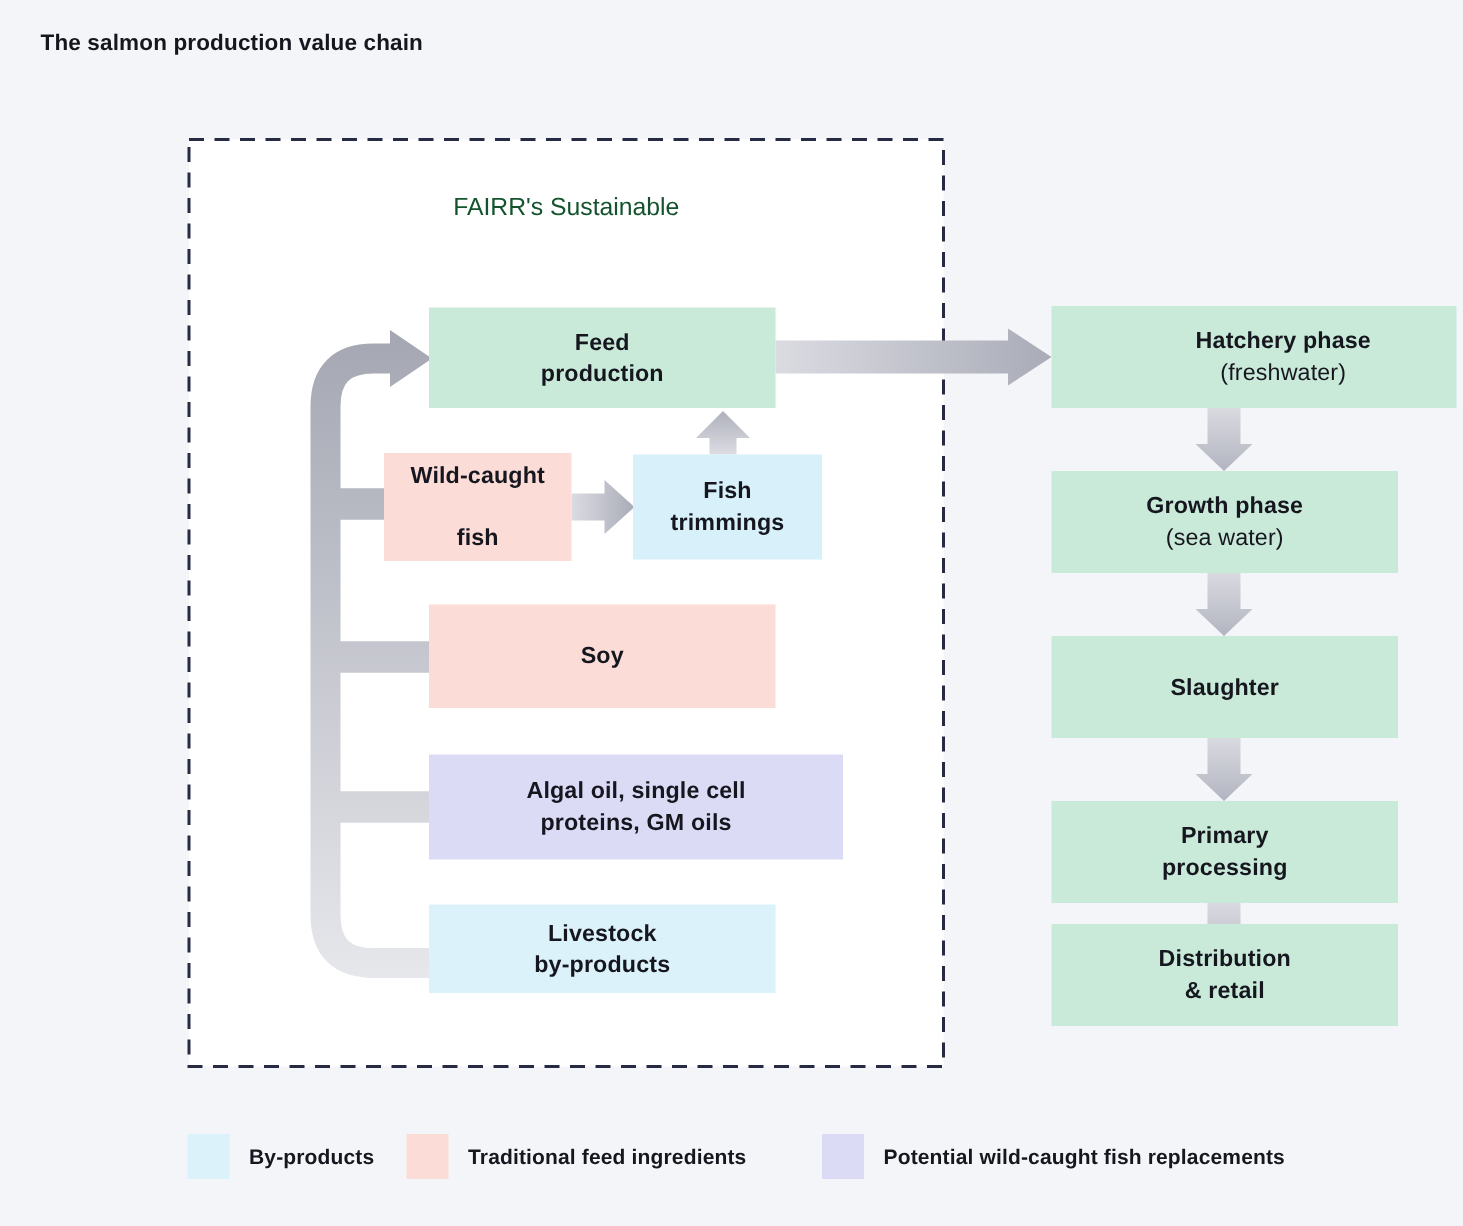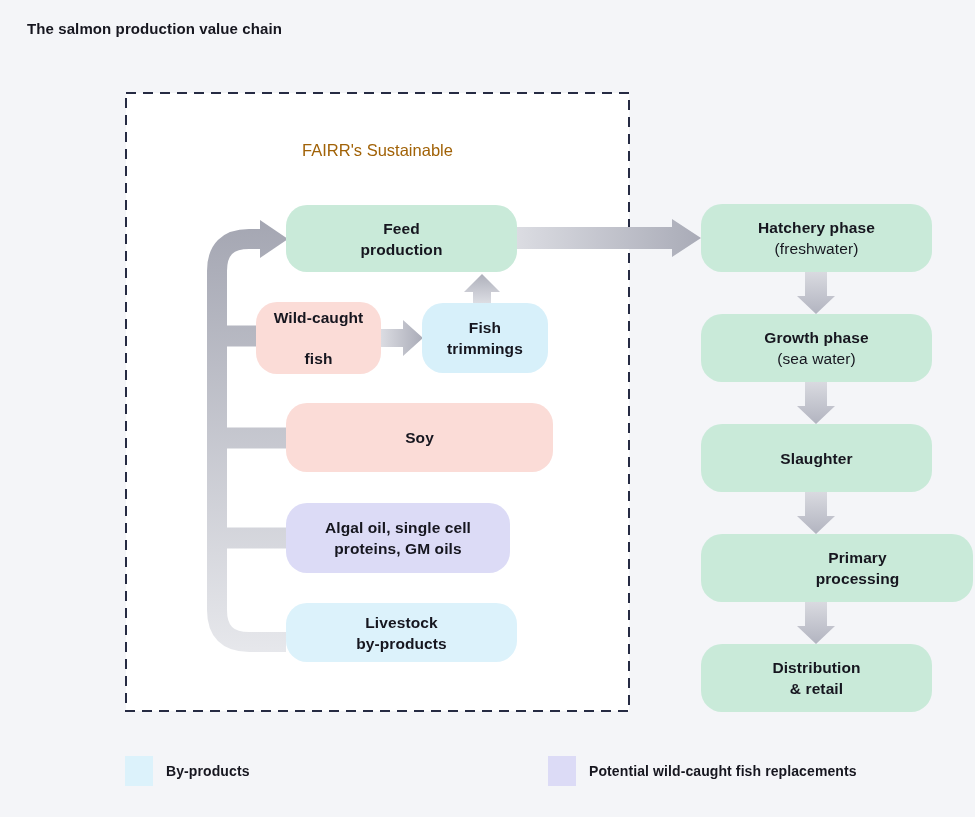--- a/index.html
+++ b/index.html
@@ -17,45 +17,43 @@
     position:absolute;left:27px;top:20px;
     font-size:15px;font-weight:700;color:#16161f;
     letter-spacing:.1px;
   }
   .arrow-layer{
     position:absolute;left:0;top:0;width:975px;height:817px;
   }
   .frame-title{
     position:absolute;left:125px;top:127px;width:505px;
     text-align:center;
-    font-size:16.5px;font-weight:500;color:#a16207;
+    font-size:16.5px;font-weight:500;color:#14532d;
     line-height:23px;
-    margin-top:12px;
   }
   .box{
     position:absolute;
     display:flex;flex-direction:column;justify-content:center;
     text-align:center;
     font-size:15.5px;font-weight:700;color:#16161f;
     line-height:21px;
     letter-spacing:.1px;
-    border-radius:21px;
   }
   .box .light{font-weight:400;}
   .box-feed{left:286px;top:205px;width:231px;height:67px;}
   .box-wild{left:256px;top:302px;width:125px;height:72px;gap:20px;}
   .box-trimmings{left:422px;top:303px;width:126px;height:70px;}
-  .box-soy{left:286px;top:403px;width:267px;height:69px;}
-  .box-algal{left:286px;top:503px;width:224px;height:70px;}
+  .box-soy{left:286px;top:403px;width:231px;height:69px;}
+  .box-algal{left:286px;top:503px;width:276px;height:70px;}
   .box-livestock{left:286px;top:603px;width:231px;height:59px;}
   .box-hatchery{left:701px;top:204px;width:231px;height:68px;}
   .box-growth{left:701px;top:314px;width:231px;height:68px;}
   .box-slaughter{left:701px;top:424px;width:231px;height:68px;}
-  .box-primary{left:701px;top:534px;width:231px;height:68px;padding-left:41px;}
-  .box-distribution{left:701px;top:644px;width:231px;height:68px;}
+  .box-primary{left:701px;top:534px;width:231px;height:68px;}
+  .box-distribution{left:701px;top:616px;width:231px;height:68px;}
   .legend{
     position:absolute;left:0;top:755px;width:975px;height:32px;
   }
   .legend-item{
     position:absolute;display:flex;align-items:center;gap:13px;height:32px;
   }
   .legend-item .swatch{width:28px;height:30px;}
   .legend-item .lbl{
     font-size:14px;font-weight:700;color:#16161f;letter-spacing:.1px;
   }
@@ -133,21 +131,21 @@
   </div>
   <div class="box box-algal" style="background-color: rgb(220, 219, 246);">
     <span>Algal oil, single cell</span>
     <span>proteins, GM oils</span>
   </div>
   <div class="box box-livestock" style="background-color: rgb(220, 242, 251);">
     <span>Livestock</span>
     <span>by-products</span>
   </div>
 
-  <div class="box box-hatchery" style="background-color: rgb(201, 234, 217);">
+  <div class="box box-hatchery" style="background-color: rgb(201, 234, 217); padding-left: 39px;">
     <span>Hatchery phase</span>
     <span class="light">(freshwater)</span>
   </div>
   <div class="box box-slaughter" style="background-color: rgb(201, 234, 217);">
     <span>Slaughter</span>
   </div>
   <div class="box box-growth" style="background-color: rgb(201, 234, 217);">
     <span>Growth phase</span>
     <span class="light">(sea water)</span>
   </div>
@@ -158,19 +156,23 @@
   <div class="box box-distribution" style="background-color: rgb(201, 234, 217);">
     <span>Distribution</span>
     <span>&amp; retail</span>
   </div>
 
   <div class="legend">
     <div class="legend-item legend-item-1">
       <span class="swatch" style="background-color: rgb(220, 242, 251);"></span>
       <span class="lbl">By-products</span>
     </div>
+    <div class="legend-item legend-item-2">
+      <span class="swatch" style="background-color: rgb(251, 220, 215);"></span>
+      <span class="lbl">Traditional feed ingredients</span>
+    </div>
     <div class="legend-item legend-item-3">
       <span class="swatch" style="background-color: rgb(220, 219, 246);"></span>
       <span class="lbl">Potential wild-caught fish replacements</span>
     </div>
   </div>
 
 </div>
 
 </body></html>

